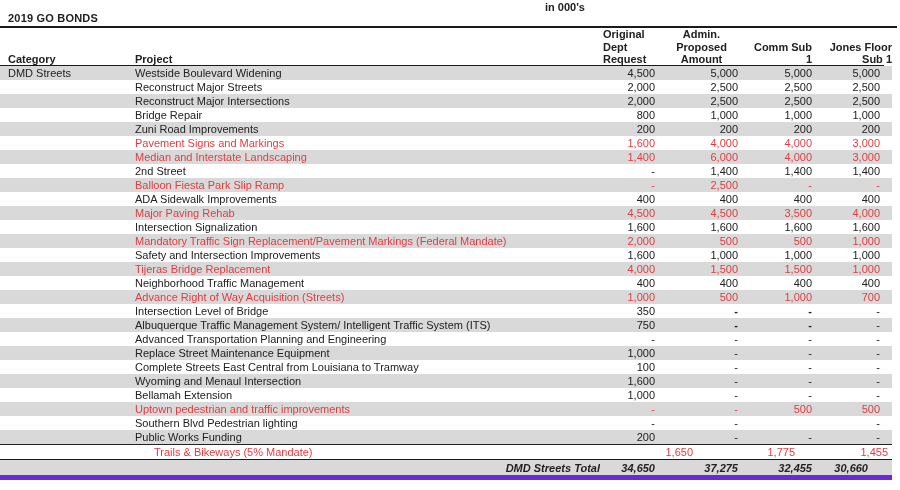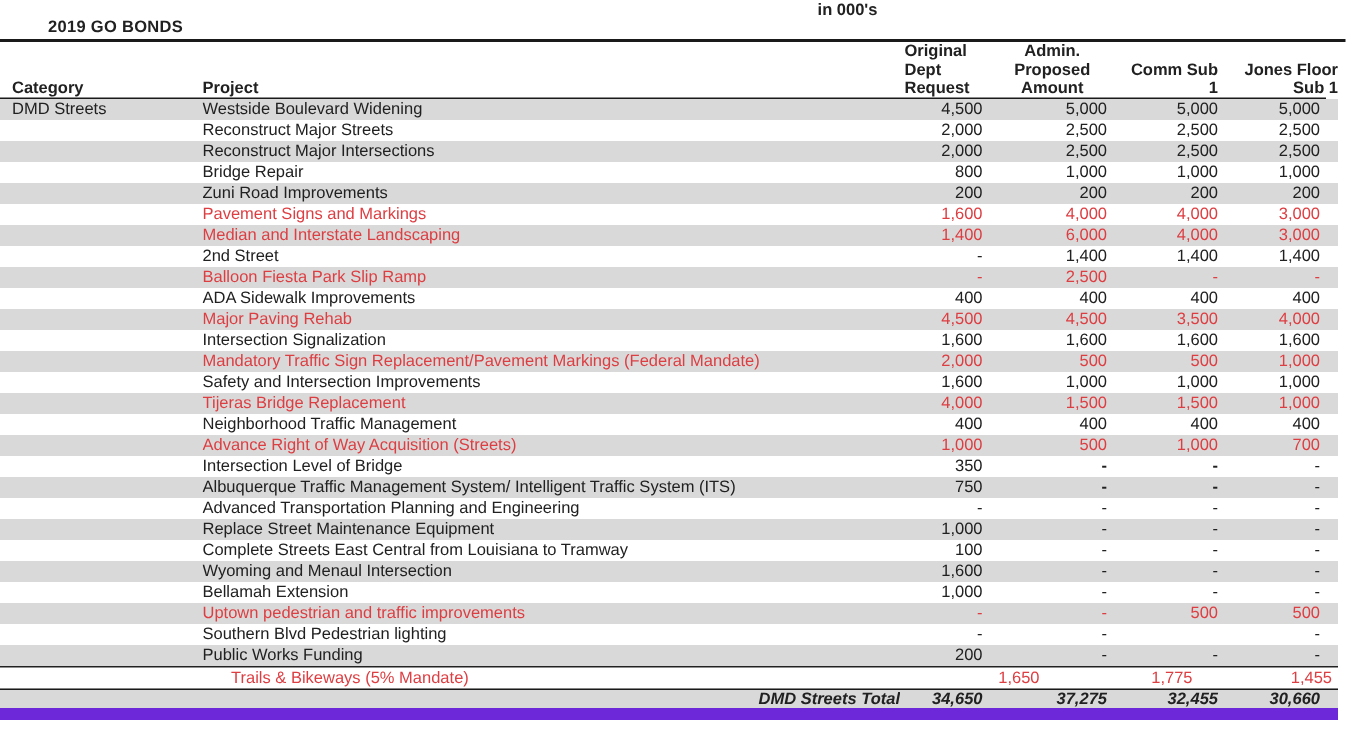--- a/index.html
+++ b/index.html
@@ -9,21 +9,21 @@
     font-family:"Liberation Sans", sans-serif;
     font-size:11px; color:#212121;
     position:relative; overflow:hidden;
   }
   .units-note {
     position:absolute; top:1px; left:520px; width:90px;
     text-align:center; font-weight:700;
   }
   .doc-title {
     position:absolute; top:12px; left:8px;
-    font-weight:700; letter-spacing:.2px;margin-left:24px;
+    font-weight:700; letter-spacing:.2px;
   }
   .title-rule {
     position:absolute; top:26px; left:0; width:897px; height:2px;
     background:#1a1a1a;
   }
   .grid {
     display:grid;
     grid-template-columns:127px 443px 85px 83px 74px 72px;
     padding-left:8px;
   }
@@ -44,26 +44,26 @@
   .row.shade { background:var(--shade); }
   .row.red { color:var(--red); }
   .row:last-child { border-top:1px solid #222;gap:19px; }
   .c { overflow:hidden; white-space:nowrap; }
   .c.num { text-align:right; padding-right:8px; }
   .c.num:last-child { padding-right:12px; }
   .c.bold { font-weight:700; }
   .total-row {
     position:absolute; top:459px; left:0; width:892px; height:21px;
     background:var(--shade);
-    border-top:1px solid #1a1a1a; border-bottom:8px solid #6d28d9;
+    border-top:1px solid #1a1a1a; border-bottom:5px solid #6d28d9;
     align-items:center; font-weight:700; font-style:italic;
   }
   .total-row .proj { text-align:right; position:relative; left:22px; }
   .total-row .num { text-align:right; padding-right:8px; }
-  .total-row .num.last { padding-right:12px; }
+  .total-row .num.last { padding-right:24px; }
 </style>
 </head>
 <body>
 
 <div class="units-note">in 000's</div>
 <div class="doc-title">2019 GO BONDS</div>
 <div class="title-rule"></div>
 
 <div class="grid header-grid">
   <div class="hcell">Category</div>

